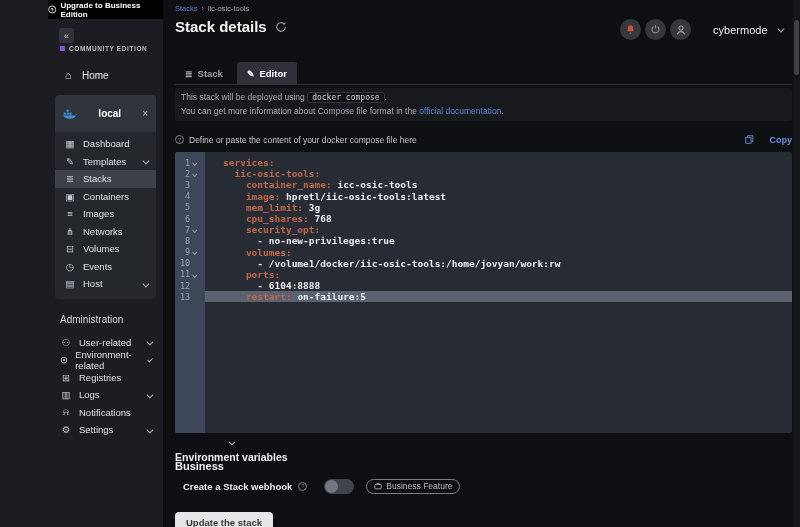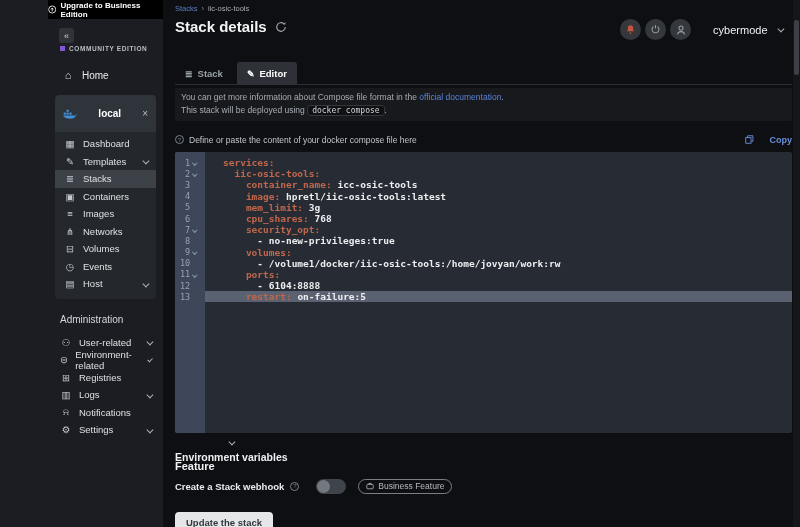--- a/index.html
+++ b/index.html
@@ -82,21 +82,21 @@
   .fold-chev { display:inline-block; width:3.5px; height:3.5px; border-right:1px solid #8d99b0;
     border-bottom:1px solid #8d99b0; transform:rotate(45deg); }
   .code-text { flex:1; font-family:"DejaVu Sans Mono", monospace; font-size:9.5px; white-space:pre;
     padding-left:18px; color:#eceef0; font-weight:600; line-height:11.2px; }
   .tok-key { color:#c0664b; }
   .code-row.active .code-text { background:#5a6170; }
   
   .envvars-row { position:absolute; left:12px; top:440px; display:flex; align-items:center; gap:6px; cursor:pointer;flex-direction:column; }
   .envvars-label { font-size:10.5px; font-weight:700; color:#eef0f2; }
   .webhooks-title { position:absolute; left:12px; top:460px; font-size:11px; font-weight:700; color:#f0f2f4; }
-  .webhook-row { position:absolute; left:12px; top:478px; height:16px; display:flex; align-items:center; gap:6px; }
+  .webhook-row { position:absolute; left:20px; top:478px; height:16px; display:flex; align-items:center; gap:6px; }
   .webhook-label { font-size:9.5px; font-weight:600; color:#e9ebee; }
   .toggle { width:30px; height:15px; border-radius:8px; background:#3f434a; position:relative; cursor:pointer; margin-left:6px; }
   .toggle .knob { position:absolute; left:1px; top:1px; width:13px; height:13px; border-radius:50%; background:#737980; }
   .biz-pill { margin-left:6px; height:15px; border:1px solid #7a7e85; border-radius:9px; display:flex;
     align-items:center; gap:4px; padding:0 7px; font-size:8.5px; color:#b6bac0; }
   .actions-title { position:absolute; left:12px; top:513px; font-size:11px; font-weight:700; color:#f0f2f4; }
   .update-btn { position:absolute; left:12px; top:512px; height:22px; background:#e4e6e8; border-radius:4px;
     color:#33363b; font-size:9.5px; font-weight:600; line-height:22px; padding:0 11px; cursor:pointer; border:none; }
   
   .scroll-track { position:absolute; right:0; top:0; bottom:0; width:7px; background:#151619; }
@@ -263,22 +263,22 @@
         <span class="t-icon">≣</span>
         <span>Stack</span>
       </div>
       <div class="tab active">
         <span class="t-icon">✎</span>
         <span>Editor</span>
       </div>
     </div>
 
     <div class="info-box">
+      <div><span>This stack will be deployed using </span><span class="code-chip">docker compose</span><span>.</span></div>
       <div><span>You can get more information about Compose file format in the </span><span class="doc-link">official documentation</span><span>.</span></div>
-      <div><span>This stack will be deployed using </span><span class="code-chip">docker compose</span><span>.</span></div>
     </div>
 
     <div class="hint-row">
       <span class="q-circle">?</span>
       <span class="hint-text">Define or paste the content of your docker compose file here</span>
       <span class="copy-btn">
         <svg width="9" height="9" viewBox="0 0 12 12">
           <rect x="1" y="3.5" width="7" height="7.5" fill="none" stroke="#6b90dc" stroke-width="1.2"></rect>
           <path d="M3.5 3.5V1h7v7.5H8.5" fill="none" stroke="#6b90dc" stroke-width="1.2"></path>
         </svg>
@@ -372,21 +372,21 @@
             </div>
             <div class="code-text"><span>    </span><span class="tok-key">restart:</span><span> on-failure:5</span></div>
           </div>
         </div>
     </div>
 
     <div class="envvars-row">
       <span class="chev"></span>
       <span class="envvars-label">Environment variables</span>
     </div>
-    <div class="webhooks-title">Feature</div>
+    <div class="webhooks-title">Business</div>
     <div class="webhook-row">
       <span class="webhook-label">Create a Stack webhook</span>
       <span class="q-circle">?</span>
       <span class="toggle">
           <span class="knob"></span>
         </span>
       <span class="biz-pill">
         <svg width="8" height="8" viewBox="0 0 10 10">
           <rect x="1" y="3" width="8" height="5.5" rx="1" fill="none" stroke="#b6bac0" stroke-width="1"></rect>
           <path d="M3.5 3V1.8h3V3" fill="none" stroke="#b6bac0" stroke-width="1"></path>

